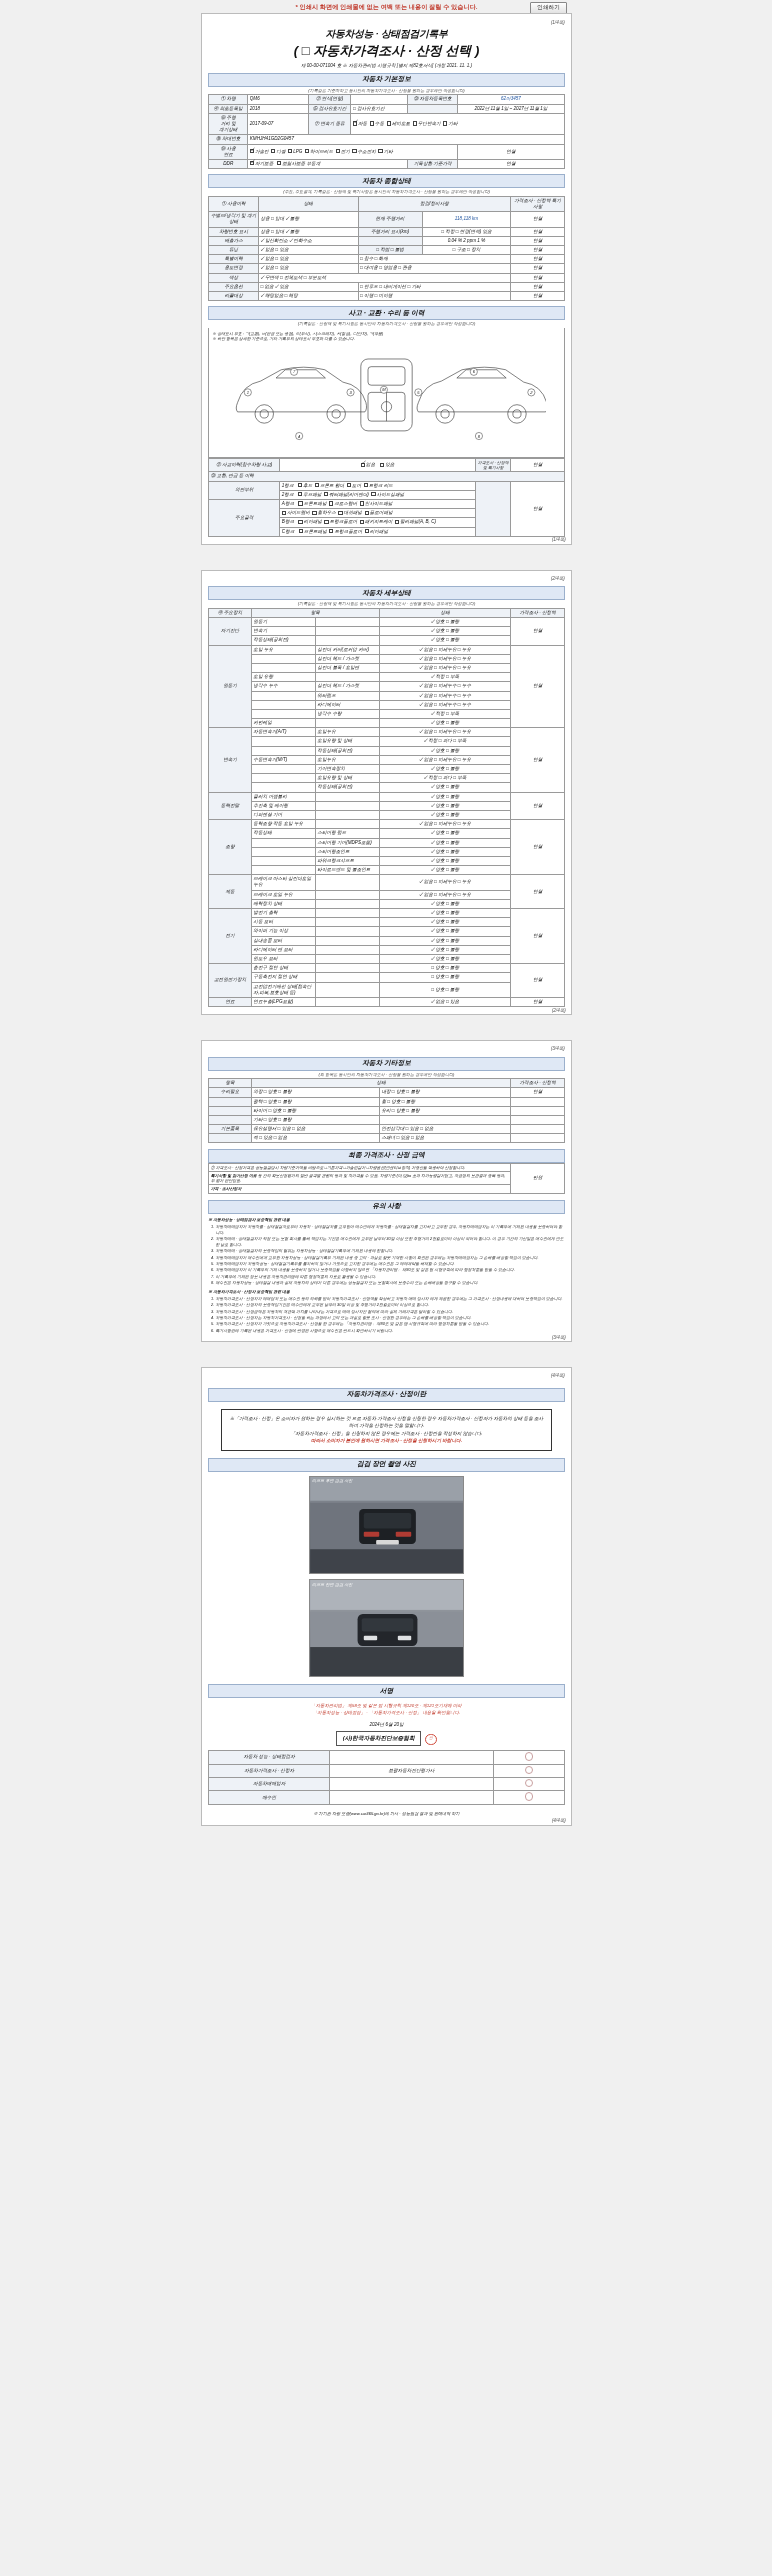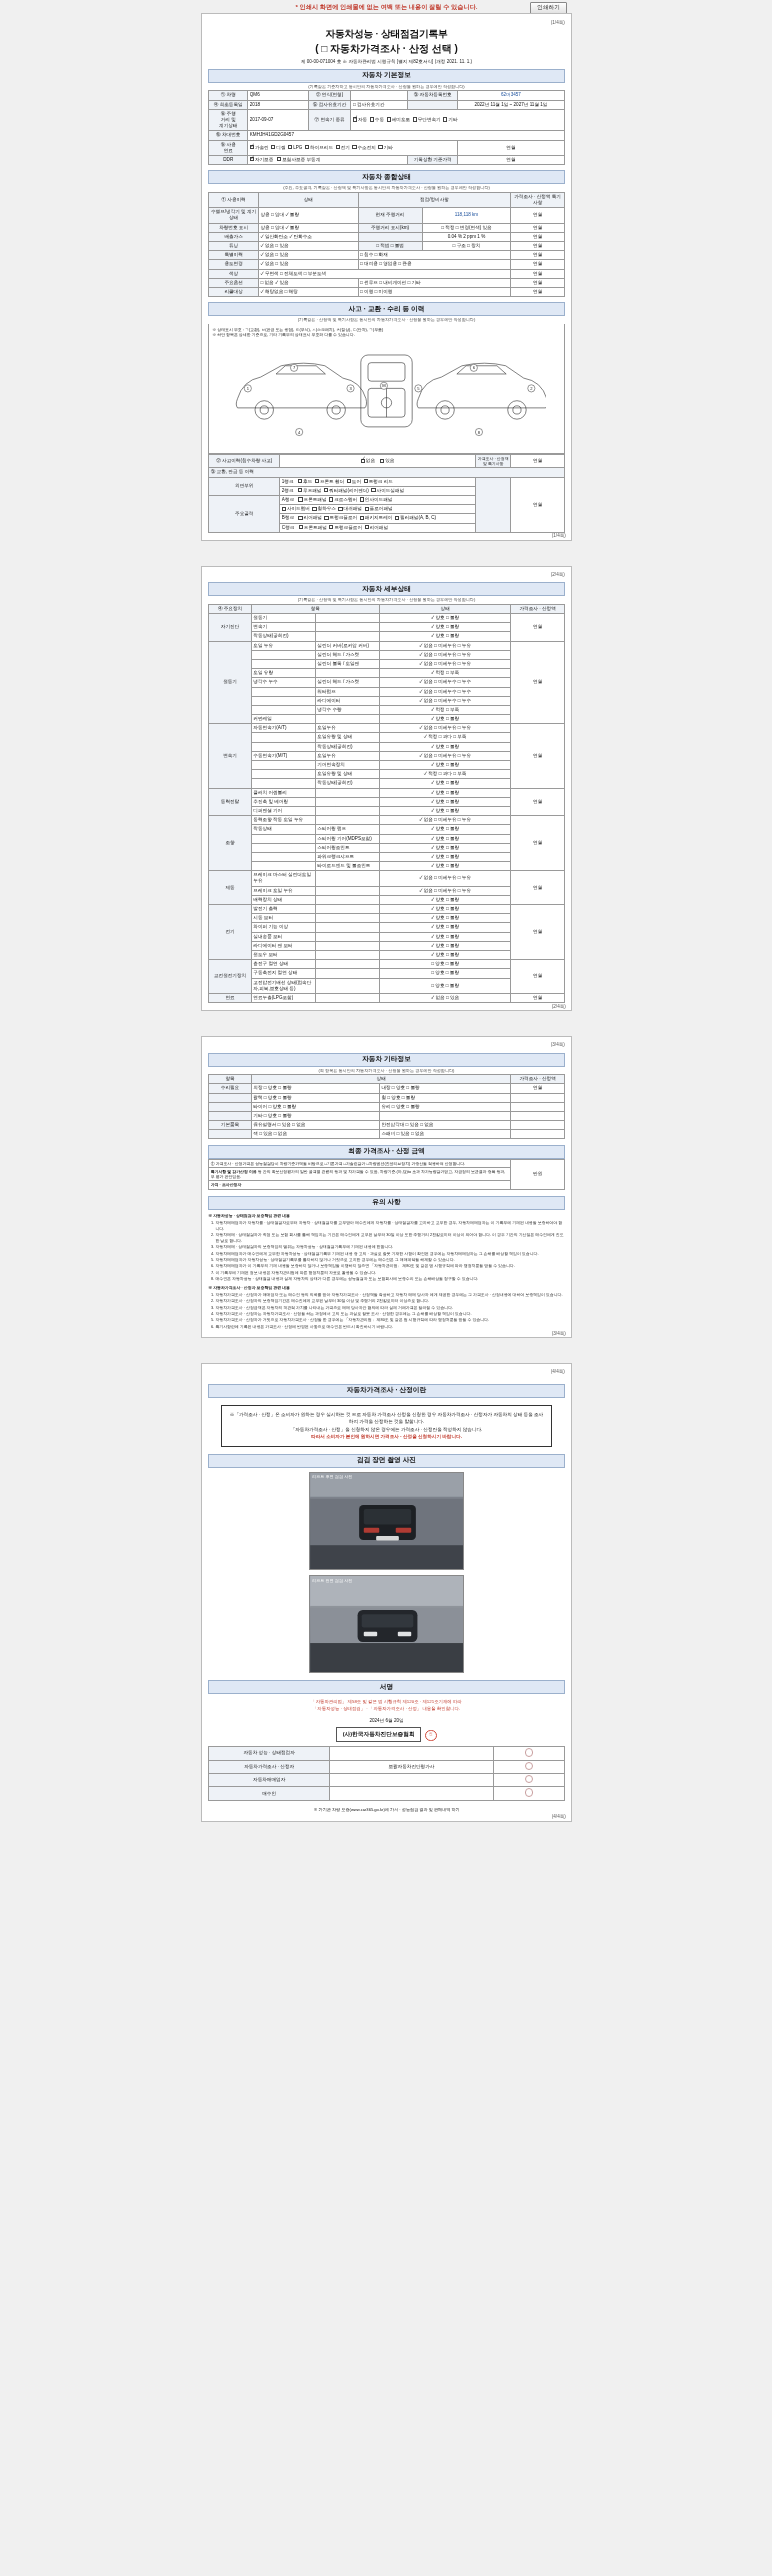--- a/index.html
+++ b/index.html
@@ -33,20 +33,21 @@
     border-radius:1px;
     cursor:pointer;
   }
   .page {
     width:371px;
     margin:0 auto 25px auto;
     background:#fff;
     border:0.5px solid #bbb;
     padding:5.2px 6.2px 7.2px 6.2px;
     position:relative;
+    font-style:italic;
   }
   .pagenum {
     position:absolute;
     right:5.2px;
     bottom:1.5px;
     font-size:4.6px;
     color:#555;
   }
   .pagenum-top {
     text-align:right;
@@ -56,21 +57,21 @@
   }
   h1.doc-title {
     text-align:center;
     font-size:9.8px;
     font-weight:bold;
     margin:3.1px 0 1px 0;
     letter-spacing:-0.3px;
   }
   h2.doc-sub {
     text-align:center;
-    font-size:10px;
+    font-size:13px;
     font-weight:bold;
     margin:0 0 3.1px 0;
   }
   .law-line {
     text-align:center;
     font-size:4.6px;
     margin:0 0 4.1px 0;
     color:#222;
   }
   .sec-title {

